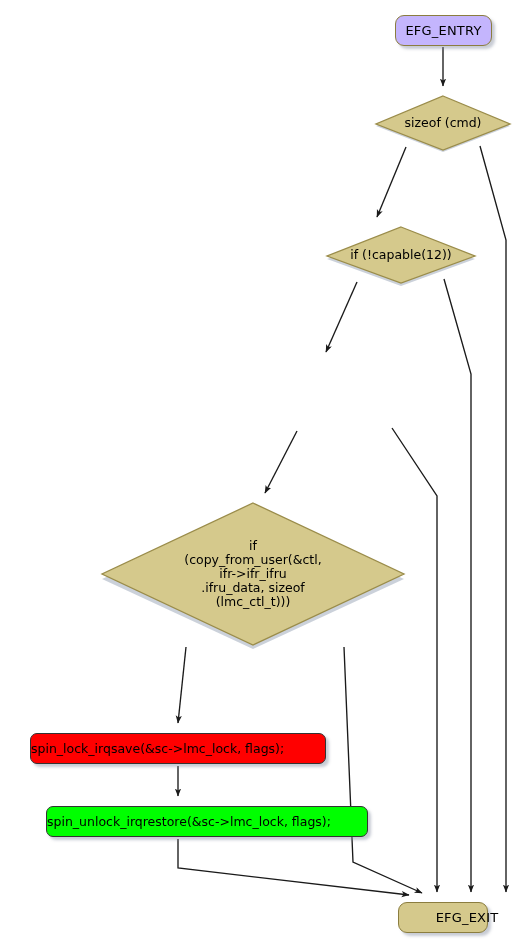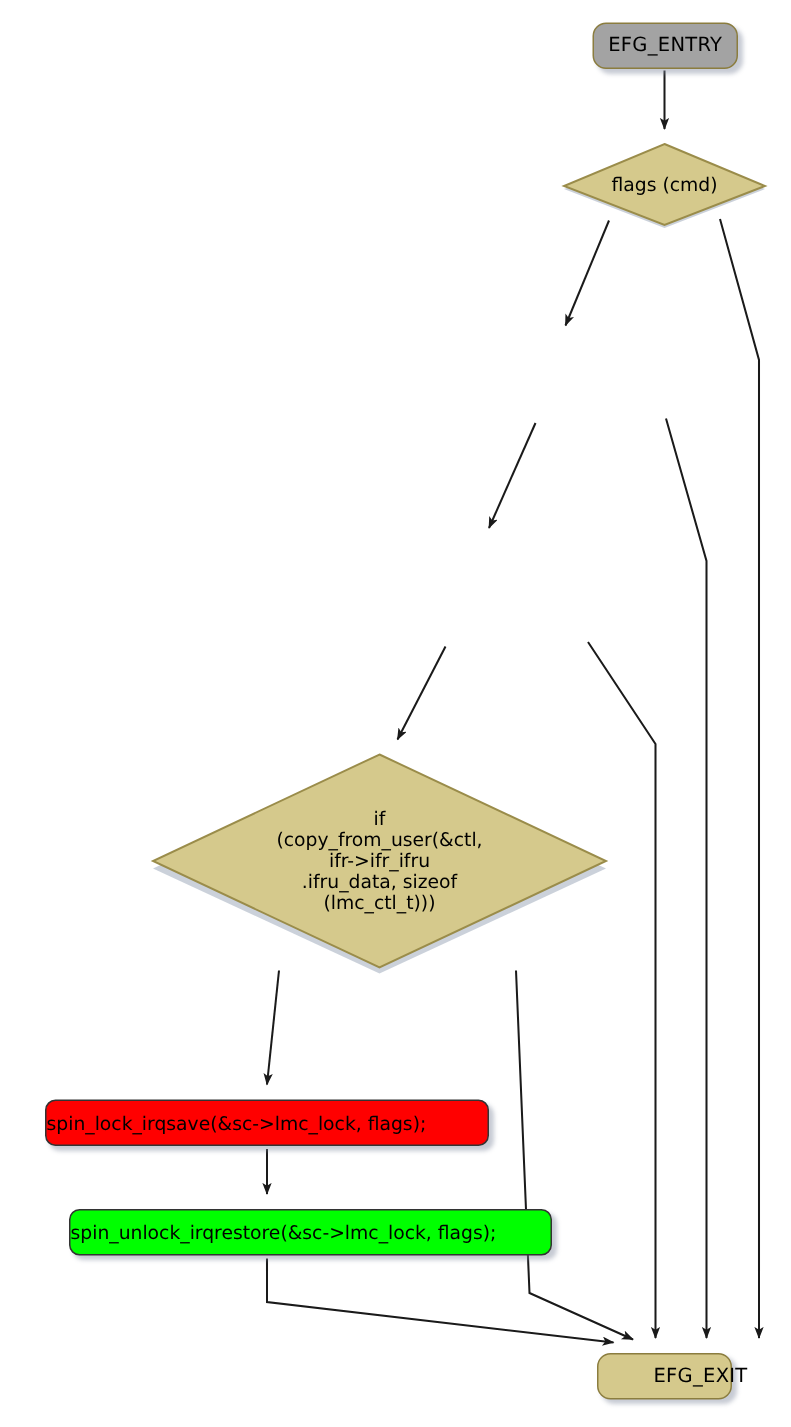--- a/index.html
+++ b/index.html
@@ -108,32 +108,39 @@
       <path d="M 444,279 L 471,374 L 471,892"></path>
       <path d="M 297,431 L 265,493"></path>
       <path d="M 392,428 L 437,496 L 437,892"></path>
       <path d="M 186,647 L 178,723"></path>
       <path d="M 344,647 L 353,862 L 422,893"></path>
       <path d="M 178,766 L 178,796"></path>
       <path d="M 178,839 L 178,868 L 409,895"></path>
     </g>
   </svg>
 
-  <div class="node terminal" style="left:395px; top:15px; width:97px; height:31px; background:#a3a3a3;">
+  <div class="node terminal" style="left:395px; top:15px; width:97px; height:31px; background:#c4b5fd;">
     <span class="label">EFG_ENTRY</span>
   </div>
 
   <div class="node decision" style="left:372px; top:96px; width:142px; height:56px;">
     <svg width="142" height="56" viewBox="0 0 142 56" xmlns="http://www.w3.org/2000/svg">
       <polygon points="71,4 138,30 71,56 4,30" fill="#b9c1cd" opacity="0.75"></polygon>
       <polygon points="71,0 138,28 71,54 4,28" fill="#d5c98c" stroke="#9a8c4a" stroke-width="1.3"></polygon>
     </svg>
-    <div class="label" style="height:54px;">flags (cmd)</div>
+    <div class="label" style="height:54px;">sizeof (cmd)</div>
   </div>
 
+  <div class="node decision" style="left:323px; top:227px; width:156px; height:60px;">
+    <svg width="156" height="60" viewBox="0 0 156 60" xmlns="http://www.w3.org/2000/svg">
+      <polygon points="78,5 152,32 78,59 4,32" fill="#b9c1cd" opacity="0.75"></polygon>
+      <polygon points="78,0 152,29 78,56 4,29" fill="#d5c98c" stroke="#9a8c4a" stroke-width="1.3"></polygon>
+    </svg>
+    <div class="label" style="height:56px;">if (!capable(12))</div>
+  </div>
 
 
   <div class="node decision" style="left:98px; top:503px; width:310px; height:148px;">
     <svg width="310" height="148" viewBox="0 0 310 148" xmlns="http://www.w3.org/2000/svg">
       <polygon points="155,6 306,76 155,146 4,76" fill="#b9c1cd" opacity="0.75"></polygon>
       <polygon points="155,0 306,71 155,142 4,71" fill="#d5c98c" stroke="#9a8c4a" stroke-width="1.3"></polygon>
     </svg>
     <div class="label" style="height:142px;">if
 (copy_from_user(&amp;ctl,
 ifr-&gt;ifr_ifru

